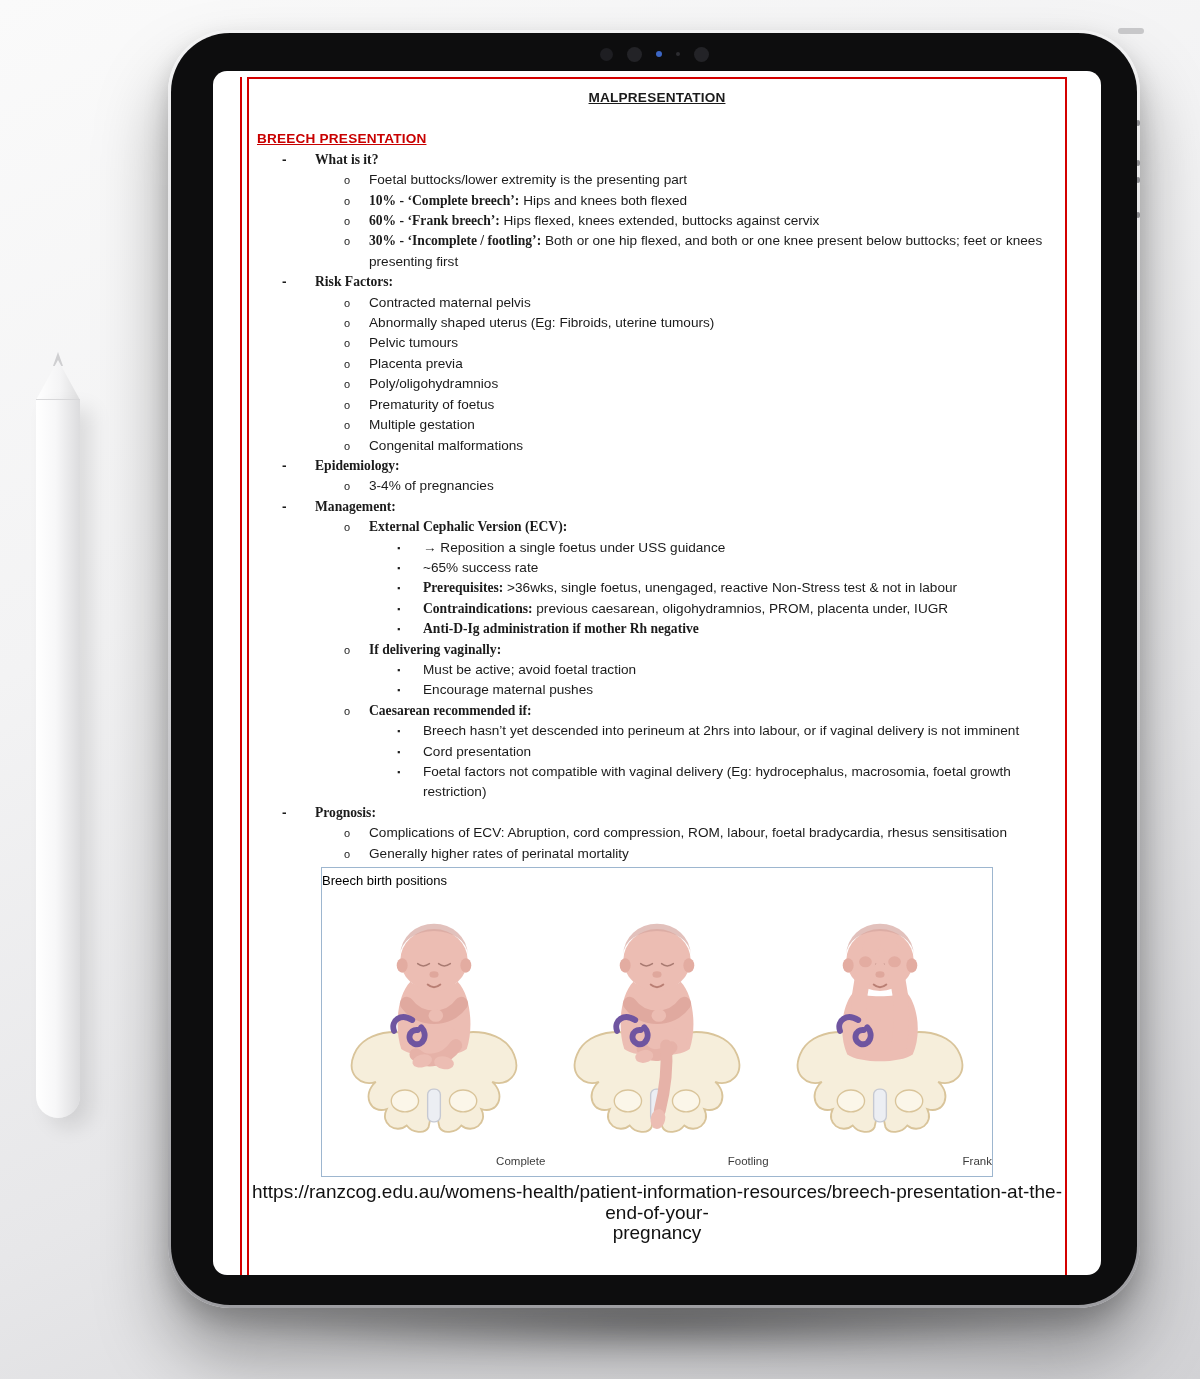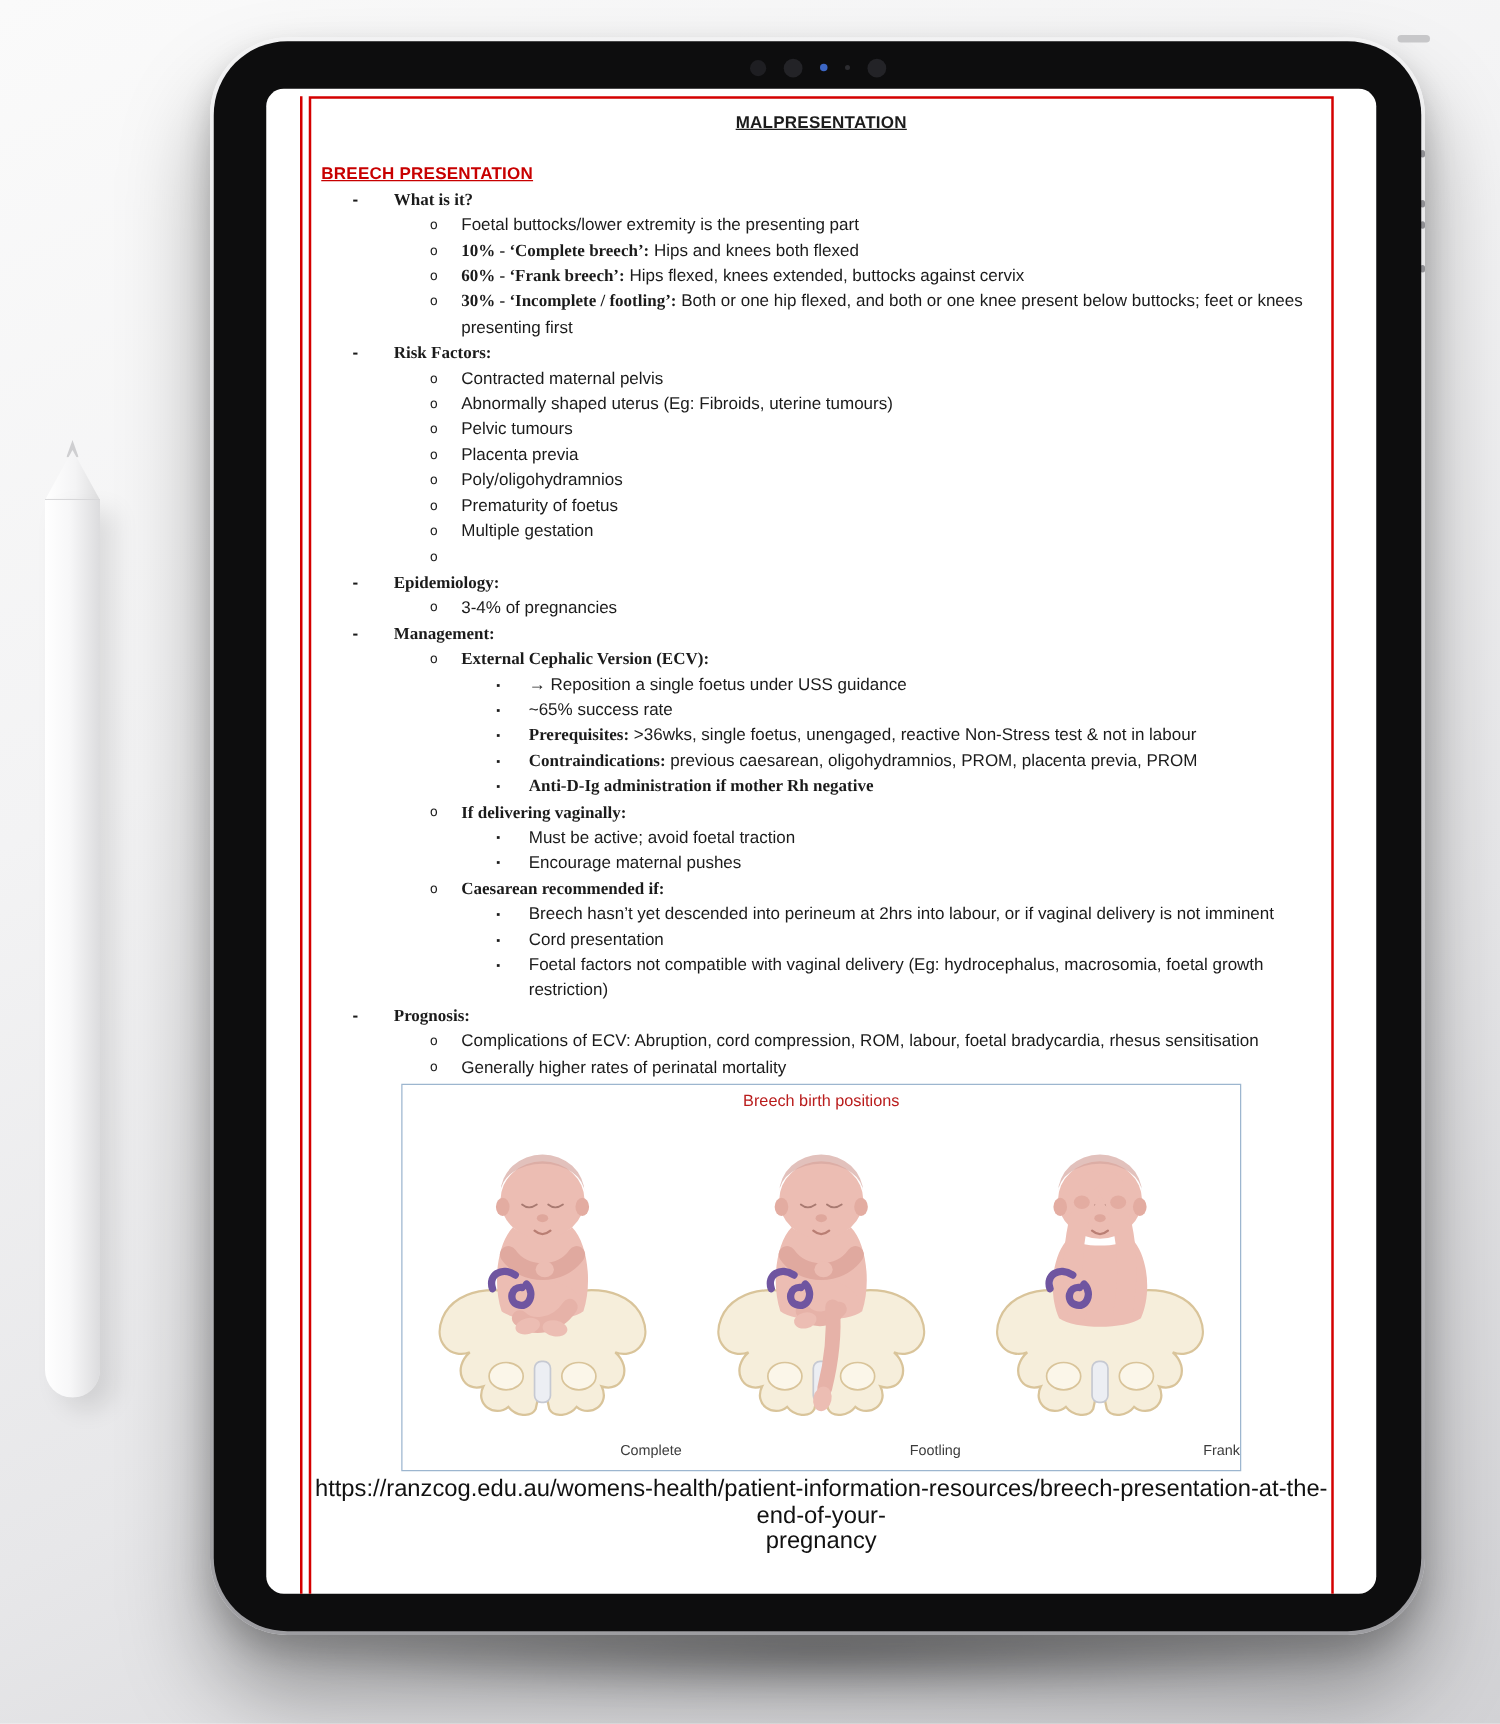--- a/index.html
+++ b/index.html
@@ -59,22 +59,22 @@
   .li .txt { flex:1 1 auto; padding-right:10px; }
   .lvl1 .blt { margin-left:33px; width:33px; font-weight:bold; }
   .lvl1 .txt { font-weight:bold; }
   .lvl2 .blt { margin-left:95px; width:25px; font-size:11px; line-height:20.4px; }
   .lvl3 .blt { margin-left:148px; width:26px; font-size:9px; line-height:20.4px; }
   .bold { font-weight:bold;font-family:Liberation Serif, serif; }
 
   
   .figure { position:relative; margin:3px 0 0 72px; width:672px; height:310px;
     border:1.5px solid #9db6cf; background:#ffffff; }
-  .fig-title { position:absolute; top:3px; left:0; right:0; text-align:center;
-    font-size:13px; color:#b91c1c; font-weight:500; }
+  .fig-title { position:absolute; top:3px; left:0; right:0; text-align:left;
+    font-size:13px; color:#000000; font-weight:500; }
   .fig-row { position:absolute; top:24px; bottom:28px; left:0; right:0; display:flex; }
   .fig-col { flex:1; display:flex; align-items:center; justify-content:center; }
   .fig-col svg { width:200px; height:238px; }
   .fig-labels { position:absolute; bottom:5px; left:0; right:0; display:flex; }
   .fig-label { flex:1; text-align:right; font-size:11.5px; color:#3c3c3c; }
 
   .source-url { margin-top:5px; text-align:center; font-size:19px; line-height:20.6px; color:#111; }
 
   .floor-shadow { position:absolute; left:210px; top:1288px; width:900px; height:70px;
     background:radial-gradient(ellipse at center, rgba(0,0,0,0.28) 0%, rgba(0,0,0,0) 70%);
@@ -186,20 +186,21 @@
                 <div class="li lvl2">
                   <span class="blt">o</span>
                   <div class="txt"><span>Prematurity of foetus</span></div>
                 </div>
                 <div class="li lvl2">
                   <span class="blt">o</span>
                   <div class="txt"><span>Multiple gestation</span></div>
                 </div>
                 <div class="li lvl2">
                   <span class="blt">o</span>
+                  <div class="txt"><span>Congenital malformations</span></div>
                 </div>
                 <div class="li lvl1">
                   <span class="blt">-</span>
                   <div class="txt"><span class="bold">Epidemiology:</span></div>
                 </div>
                 <div class="li lvl2">
                   <span class="blt">o</span>
                   <div class="txt"><span>3-4% of pregnancies</span></div>
                 </div>
                 <div class="li lvl1">
@@ -217,21 +218,21 @@
                 <div class="li lvl3">
                   <span class="blt">▪</span>
                   <div class="txt"><span>~65% success rate</span></div>
                 </div>
                 <div class="li lvl3">
                   <span class="blt">▪</span>
                   <div class="txt"><span class="bold">Prerequisites:</span><span> &gt;36wks, single foetus, unengaged, reactive Non-Stress test &amp; not in labour</span></div>
                 </div>
                 <div class="li lvl3">
                   <span class="blt">▪</span>
-                  <div class="txt"><span class="bold">Contraindications:</span><span> previous caesarean, oligohydramnios, PROM, placenta previa, PROM</span></div>
+                  <div class="txt"><span class="bold">Contraindications:</span><span> previous caesarean, oligohydramnios, PROM, placenta under, IUGR</span></div>
                 </div>
                 <div class="li lvl3">
                   <span class="blt">▪</span>
                   <div class="txt"><span class="bold">Anti-D-Ig administration if mother Rh negative</span></div>
                 </div>
                 <div class="li lvl2">
                   <span class="blt">o</span>
                   <div class="txt"><span class="bold">If delivering vaginally:</span></div>
                 </div>
                 <div class="li lvl3">

